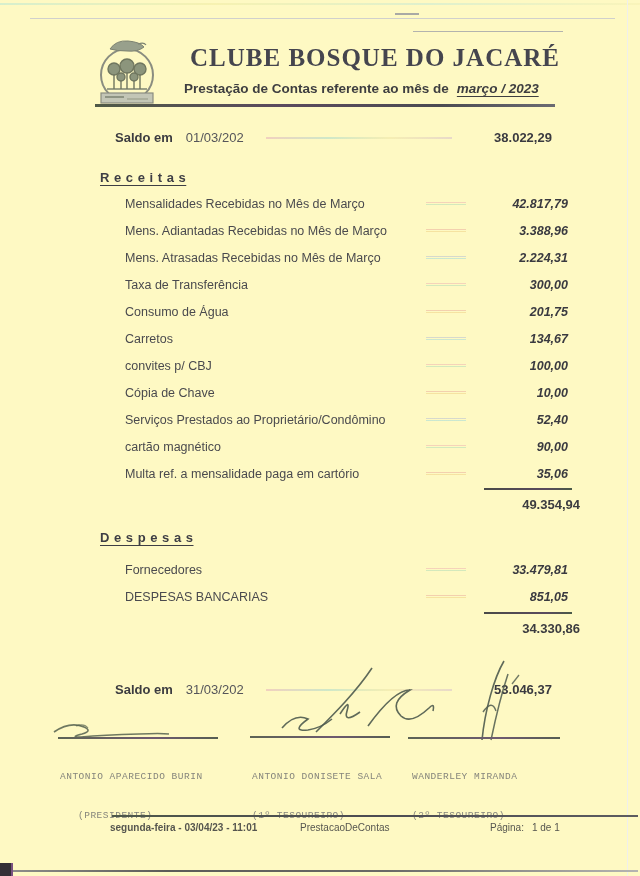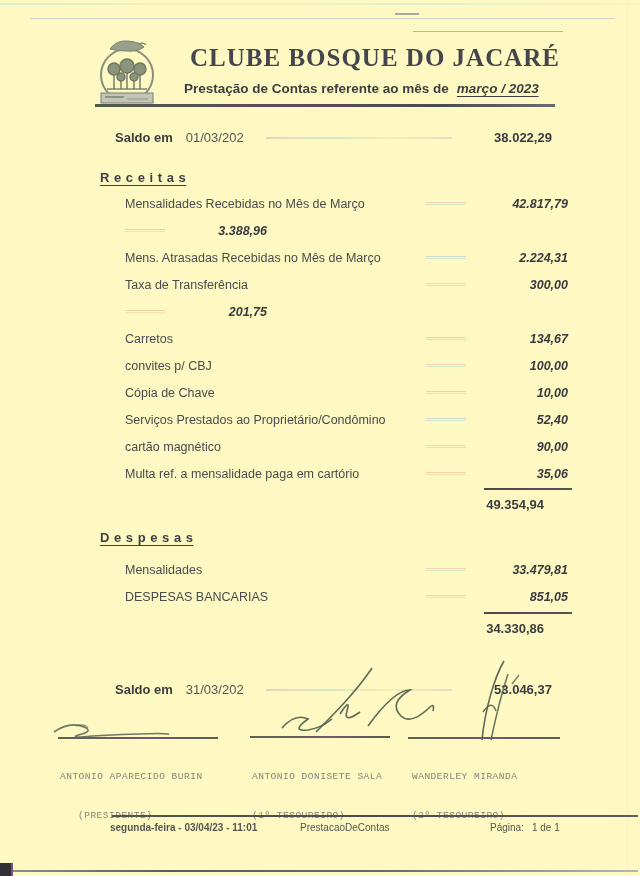--- a/index.html
+++ b/index.html
@@ -52,21 +52,21 @@
   .item-row:nth-child(3n+2) .item-leader{
     background:linear-gradient(0deg,rgba(235,200,120,.6) 0 1px,rgba(255,255,255,0) 1px 2px,rgba(225,140,140,.5) 2px 3px);}
   .item-row:nth-child(3n) .item-leader{
     background:linear-gradient(0deg,rgba(140,210,225,.6) 0 1px,rgba(255,255,255,0) 1px 2px,rgba(150,165,220,.5) 2px 3px);}
   .item-value{width:90px;text-align:right;font-size:12.5px;font-weight:bold;font-style:italic;color:#3a3a40;}
   
   .total-rule{position:absolute;left:484px;width:88px;height:2px;
     background:linear-gradient(90deg,#4a4a48,#5a4a5e 70%,#4a5a48);}
   .rule-receitas{top:488px;}
   .rule-despesas{top:612px;}
-  .total-value{position:absolute;left:454px;width:90px;text-align:right;
+  .total-value{position:absolute;left:490px;width:90px;text-align:right;
     font-size:13px;font-weight:bold;color:#3c3c40;}
   .total-receitas{top:497px;}
   .total-despesas{top:621px;}
   
   .sig-ink{position:absolute;}
   .sig-line{position:absolute;top:737px;height:2px;
     background:linear-gradient(90deg,#5d6455,#6e5a70 60%,#565e52);}
   .sig-line-1{left:58px;width:160px;}
   .sig-line-2{left:250px;width:140px;top:736px;}
   .sig-line-3{left:408px;width:152px;}
@@ -131,34 +131,36 @@
   </div>
 
   <div class="section-heading h-receitas">R e c e i t a s</div>
   <div class="items items-receitas">
     <div class="item-row">
       <span class="item-label">Mensalidades Recebidas no Mês de Março</span>
       <span class="item-leader"></span>
       <span class="item-value">42.817,79</span>
     </div>
     <div class="item-row">
+      <span class="item-label">Mens. Adiantadas Recebidas no Mês de Março</span>
       <span class="item-leader"></span>
       <span class="item-value">3.388,96</span>
     </div>
     <div class="item-row">
       <span class="item-label">Mens. Atrasadas Recebidas no Mês de Março</span>
       <span class="item-leader"></span>
       <span class="item-value">2.224,31</span>
     </div>
     <div class="item-row">
       <span class="item-label">Taxa de Transferência</span>
       <span class="item-leader"></span>
       <span class="item-value">300,00</span>
     </div>
     <div class="item-row">
+      <span class="item-label">Consumo de Água</span>
       <span class="item-leader"></span>
       <span class="item-value">201,75</span>
     </div>
     <div class="item-row">
       <span class="item-label">Carretos</span>
       <span class="item-leader"></span>
       <span class="item-value">134,67</span>
     </div>
     <div class="item-row">
       <span class="item-label">convites p/ CBJ</span>
@@ -185,21 +187,21 @@
       <span class="item-leader"></span>
       <span class="item-value">35,06</span>
     </div>
   </div>
   <div class="total-rule rule-receitas"></div>
   <div class="total-value total-receitas">49.354,94</div>
 
   <div class="section-heading h-despesas">D e s p e s a s</div>
   <div class="items items-despesas">
     <div class="item-row">
-      <span class="item-label">Mensalidades</span>
+      <span class="item-label">Fornecedores</span>
       <span class="item-leader"></span>
       <span class="item-value">33.479,81</span>
     </div>
     <div class="item-row">
       <span class="item-label">DESPESAS BANCARIAS</span>
       <span class="item-leader"></span>
       <span class="item-value">851,05</span>
     </div>
   </div>
   <div class="total-rule rule-despesas"></div>

